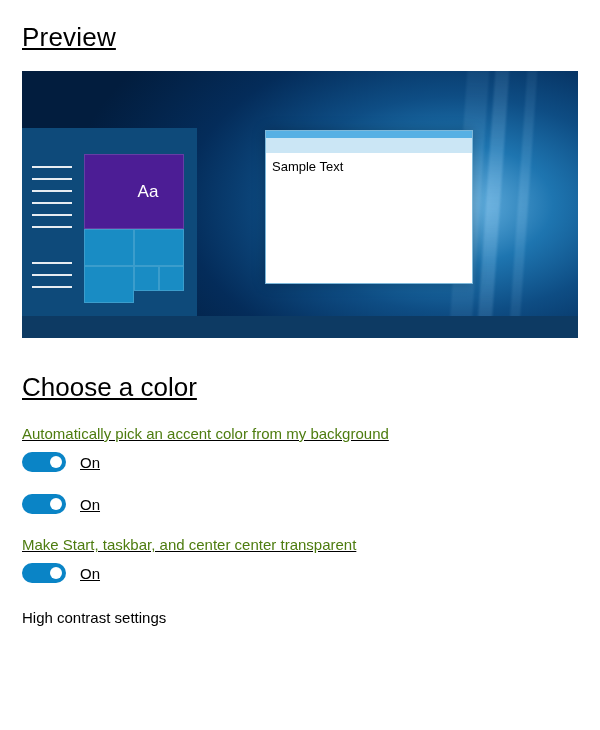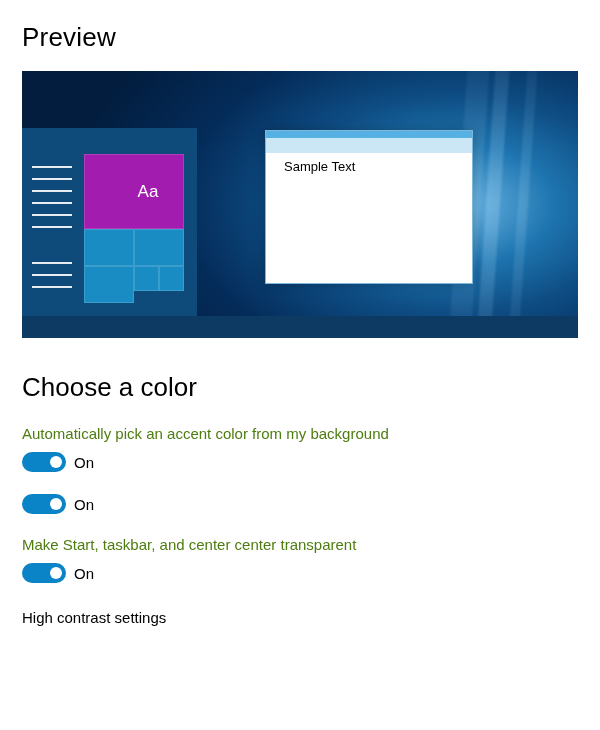--- a/index.html
+++ b/index.html
@@ -7,20 +7,21 @@
     margin: 0;
     padding: 0;
     width: 600px;
     height: 730px;
     font-family: "Segoe UI", -apple-system, sans-serif;
     background: #ffffff;
     color: #000000;
   }
   .page {
     padding: 22px 22px 10px 22px;
+    text-decoration: underline;
   }
   h1.section {
     font-weight: 300;
     font-size: 26px;
     margin: 0 0 18px 0;
     letter-spacing: 0.2px;
   }
 
   
   .preview {
@@ -73,21 +74,21 @@
   }
   .menu-col .sep { height: 14px; }
   
   .tiles {
     position: absolute;
     left: 62px; top: 26px;
     width: 100px; height: 150px;
   }
   .tile-large {
     width: 100px; height: 75px;
-    background: #a21caf;
+    background: #4c1d95;
     color: #ffffff;
     font-size: 17px;
     display: flex;
     align-items: center;
     justify-content: center;
     border: 1px solid rgba(255,255,255,0.15);
     padding-left: 28px;
   }
   .tile-row { display: flex; }
   .tile-wide {
@@ -112,21 +113,21 @@
   }
   .window .titlebar {
     height: 7px;
     background: #56b0e4;
   }
   .window .titlebar2 {
     height: 15px;
     background: #cbe6f5;
   }
   .window .body {
-    padding: 6px 18px;
+    padding: 6px 6px;
     font-size: 13px;
     color: #000;
   }
 
   
   .section2 {
     font-weight: 300;
     font-size: 26px;
     margin: 34px 0 22px 0;
   }
@@ -134,21 +135,21 @@
     margin-bottom: 22px;
   }
   .setting-label {
     font-size: 15px;
     color: #4d7c0f;
     margin-bottom: 10px;
   }
   .toggle-row {
     display: flex;
     align-items: center;
-    gap: 8px;
+    gap: 14px;
   }
   .toggle {
     width: 44px; height: 20px;
     border-radius: 20px;
     background: #0a84c6;
     position: relative;
     cursor: pointer;
   }
   .toggle .knob {
     position: absolute;

